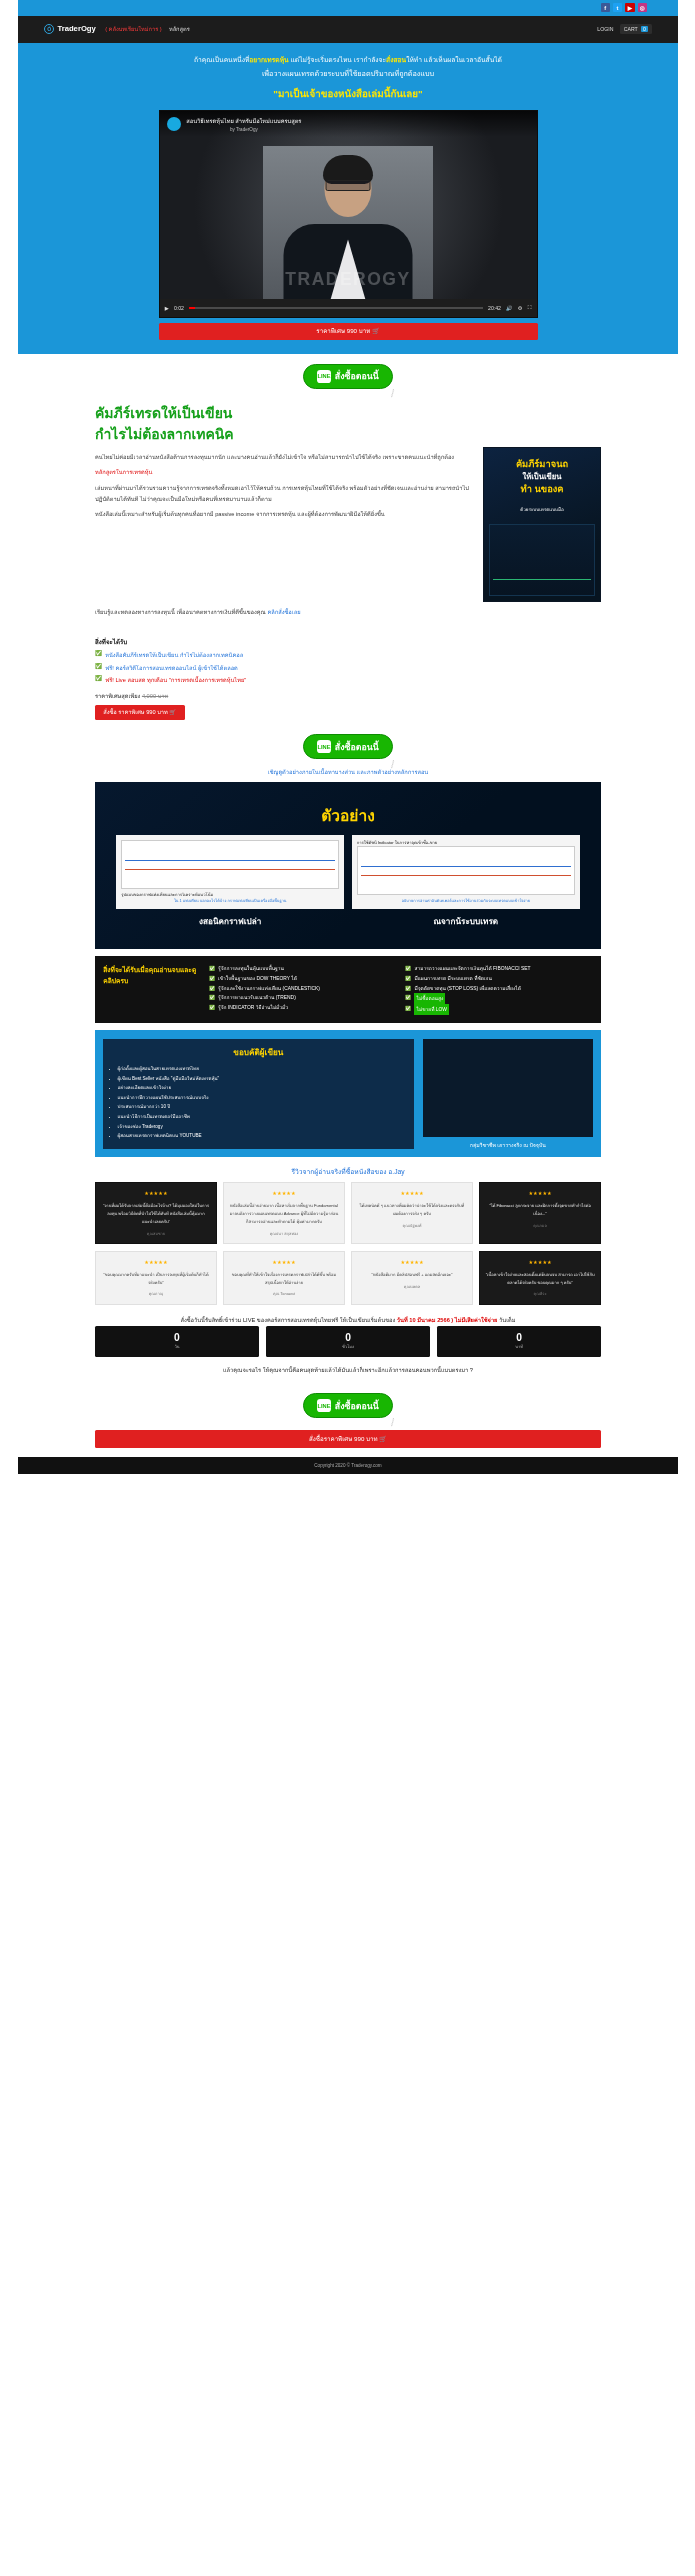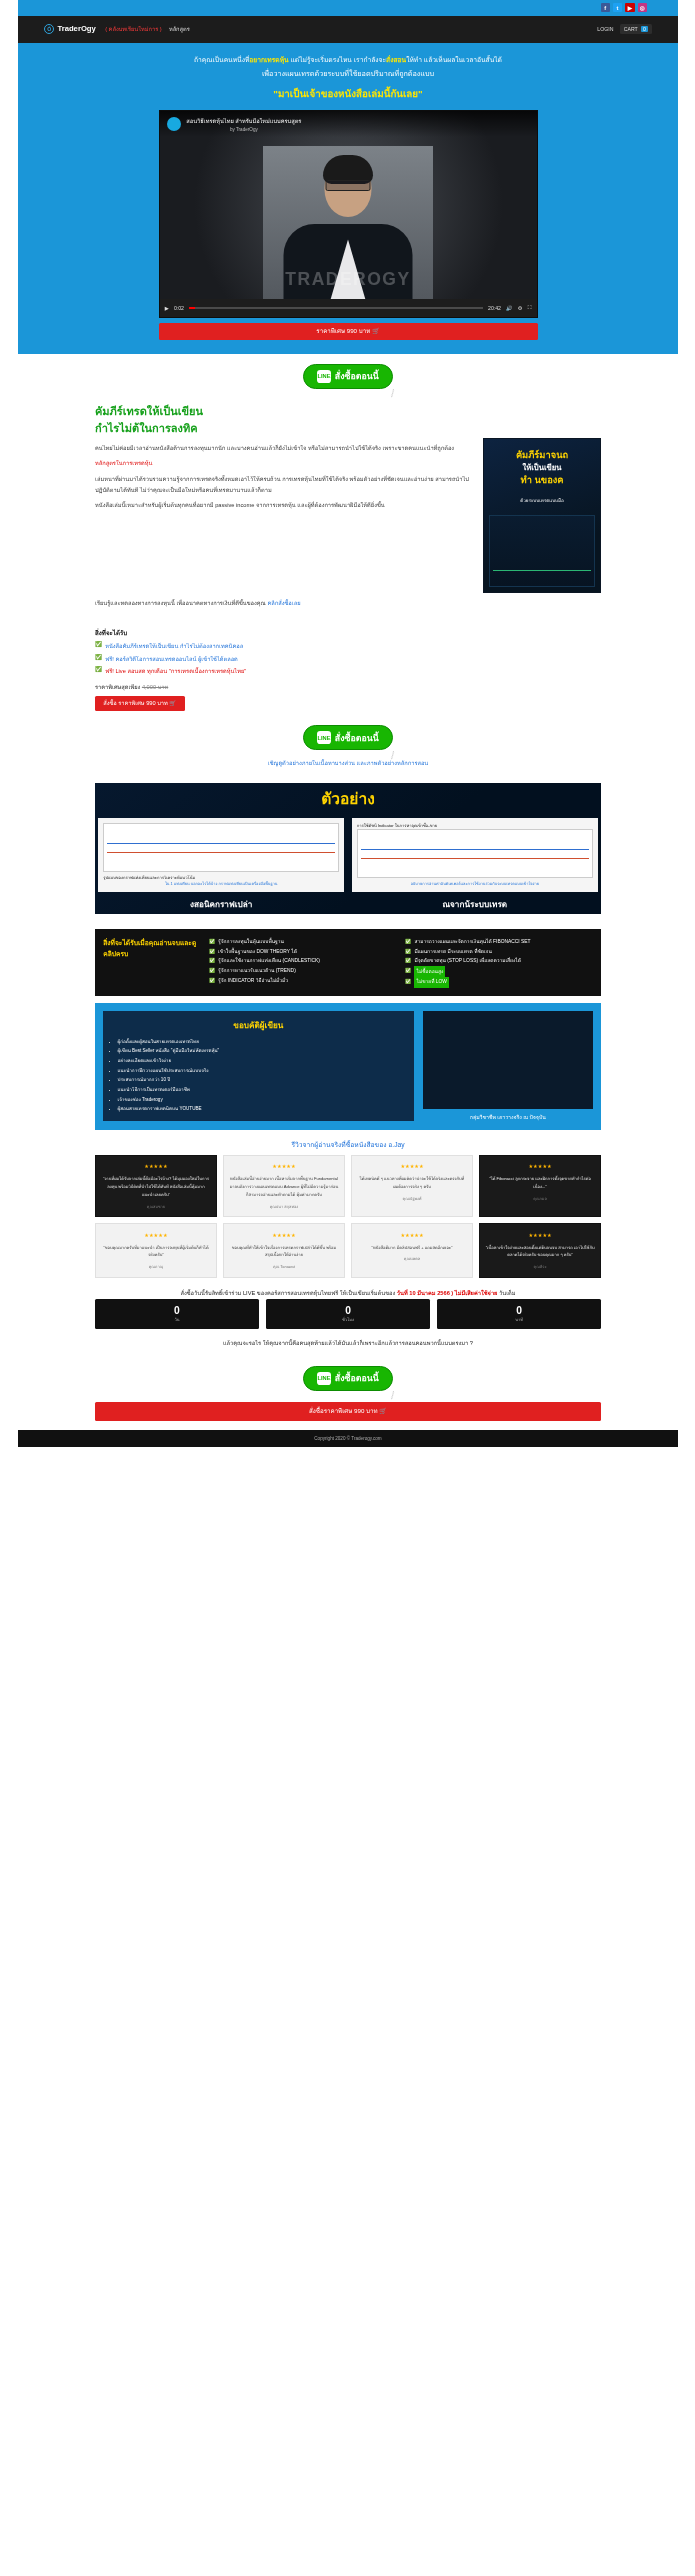--- a/index.html
+++ b/index.html
@@ -126,21 +126,21 @@
   .cursor {
     position:absolute; right:-7.2px; bottom:-8.2px; width:0;height:0;
     border-left:5.2px solid #fff; border-bottom:7.7px solid transparent;
     border-right:4.1px solid transparent; transform:rotate(-20deg);
     filter:drop-shadow(0 0 0.5px #000);
   }
 
   
   .sec { padding:5.2px 77px; }
   .sec h2 {
-    color:#15a01a; font-size:11px; font-weight:bold; margin:7.2px 0 2.1px; line-height:1.5;
+    color:#15a01a; font-size:14px; font-weight:bold; margin:7.2px 0 2.1px; line-height:1.5;
   }
   .sec p { font-size:5.7px; line-height:1.9; color:#333; margin:4.6px 0; }
   .sec p .blue { color:#1b6fd8; }
   .sec p .red { color:#d00; }
 
   
   .book-row { display:flex; gap:11.3px; align-items:flex-start; }
   .book-col { flex:1; }
   .book-img {
     width:118px; height:155px; background:#0c1a2b; border:1px solid #0b1624;
@@ -174,21 +174,21 @@
   .getlist .it.red { color:#d00; }
   .price-line { margin-top:6.2px; font-size:5.7px; }
   .price-line s { color:#888; }
   .btn-red {
     display:inline-block; background:#e02020; color:#fff; font-size:5.7px; padding:2.6px 8.2px;
     border-radius:1.5px; margin-top:3.1px;
   }
 
   
   .darkband {
-    margin:15px 77px; background:#071426; color:#fff; padding:3px; position:relative;
+    margin:5px 77px; background:#071426; color:#fff; padding:21px; position:relative;
     background:linear-gradient(140deg,#06182e,#02101f 60%);
   }
   .darkband .big { text-align:center; font-size:15.5px; color:#ffd400; font-weight:bold; }
   .dual { display:flex; gap:7.2px; margin-top:7.2px; }
   .dual .card { flex:1; background:#f5f5f5; color:#111; padding:5.2px; font-size:4.1px; line-height:1.5;}
   .dual .card .plot { height:49px; background:#fff; border:0.5px solid #ccc; margin-bottom:3.1px; position:relative;}
   .dual .card .plot .c1{position:absolute;left:3.1px;right:3.1px;top:40%;height:1px;background:#2f6fd0;}
   .dual .card .plot .c2{position:absolute;left:3.1px;right:3.1px;top:60%;height:1px;background:#d04f2f;}
   .dual .card .cap { color:#1b6fd8; text-align:center; font-size:3.9px;}
   .dualfoot { display:flex; gap:7.2px; margin-top:5.2px; }
@@ -312,21 +312,21 @@
     <span class="line-btn">
       <span class="ic">LINE</span>
       <span>สั่งซื้อตอนนี้</span>
       <span class="cursor"></span>
     </span>
   </div>
 
   <div class="sec">
     <h2>
       <span>คัมภีร์เทรดให้เป็นเขียน</span><br>
-      <span>กำไรไม่ต้ในการลงทิค</span>
+      <span>กำไรไม่ต้องลากเทคนิค</span>
     </h2>
     <div class="book-row">
       <div class="book-col">
         <p>คนไทยไม่ค่อยมีเวลาอ่านหนังสือด้านการลงทุนมากนัก และบางคนอ่านแล้วก็ยังไม่เข้าใจ หรือไม่สามารถนำไปใช้ได้จริง เพราะขาดคนแนะนำที่ถูกต้อง</p>
         <p><span class="red">หลักสูตรในการเทรดหุ้น</span></p>
         <p>เล่มหนาที่ผ่านมาได้รวบรวมความรู้จากการเทรดจริงทั้งหมดเอาไว้ให้ครบถ้วน การเทรดหุ้นไทยที่ใช้ได้จริง พร้อมตัวอย่างที่ชัดเจนและอ่านง่าย สามารถนำไปปฏิบัติตามได้ทันที ไม่ว่าคุณจะเป็นมือใหม่หรือคนที่เทรดมานานแล้วก็ตาม</p>
         <p>หนังสือเล่มนี้เหมาะสำหรับผู้เริ่มต้นทุกคนที่อยากมี passive income จากการเทรดหุ้น และผู้ที่ต้องการพัฒนาฝีมือให้ดียิ่งขึ้น</p>
       </div>
       <div class="book-img">
         <div class="bg"></div>

